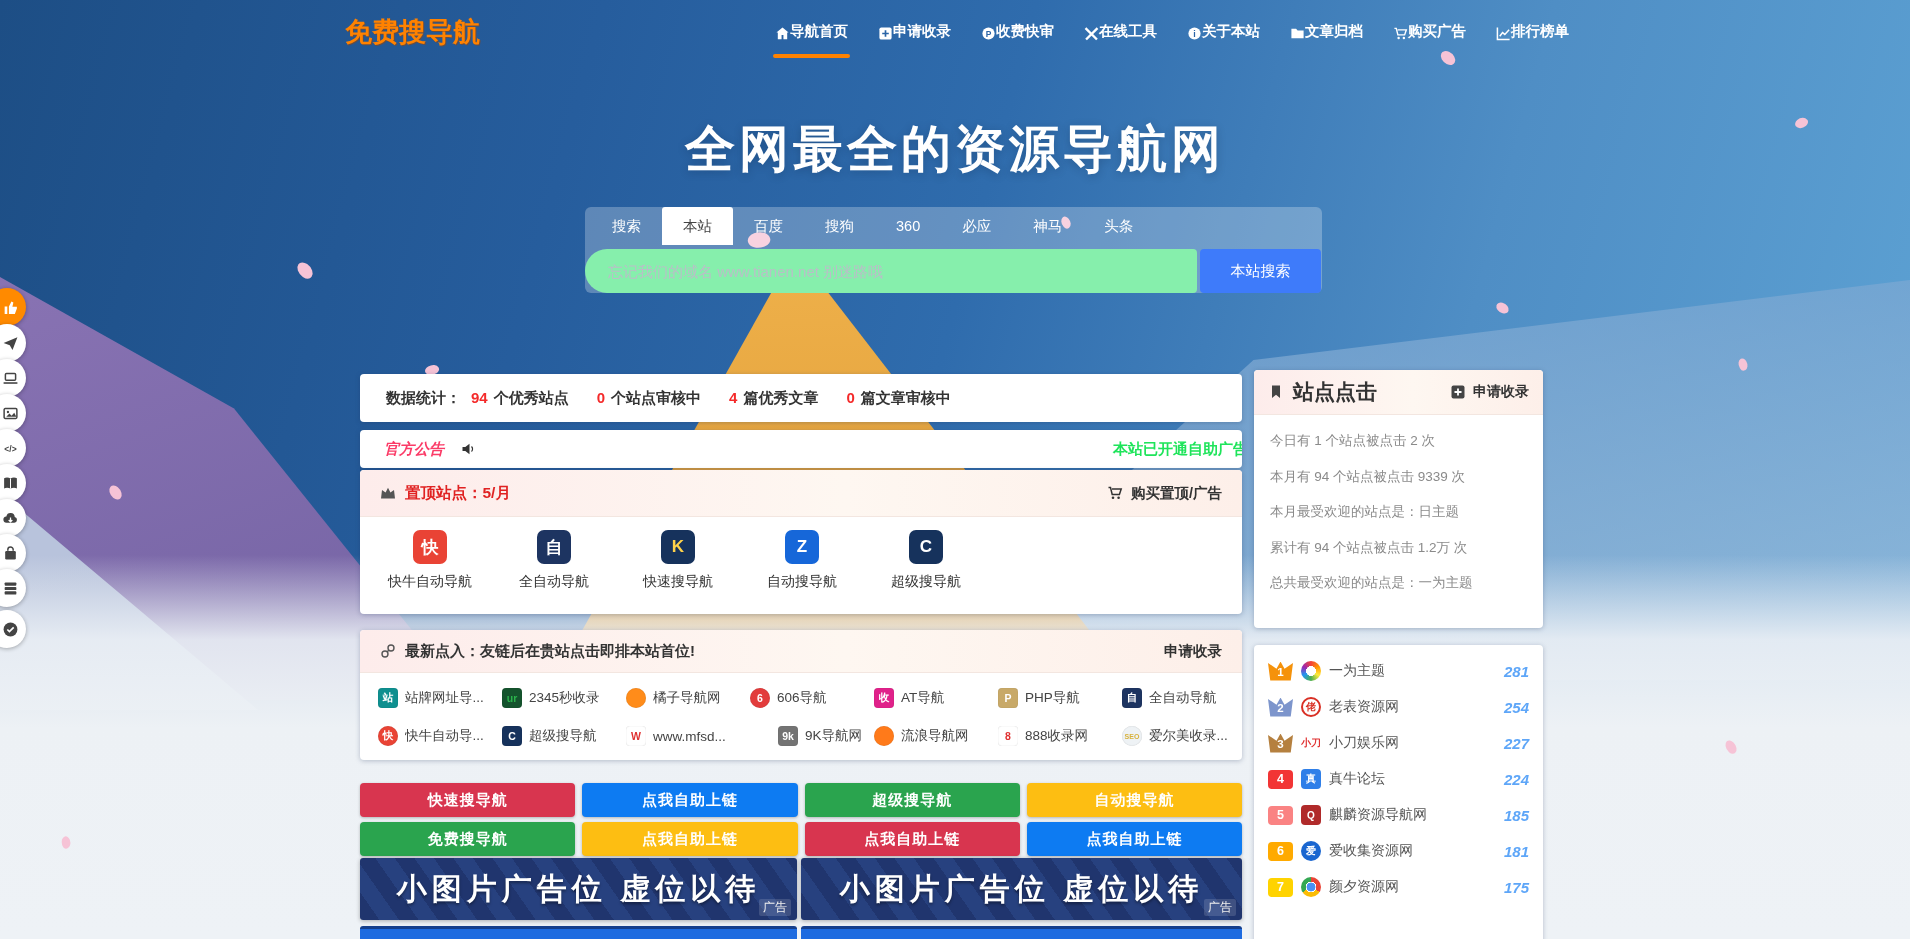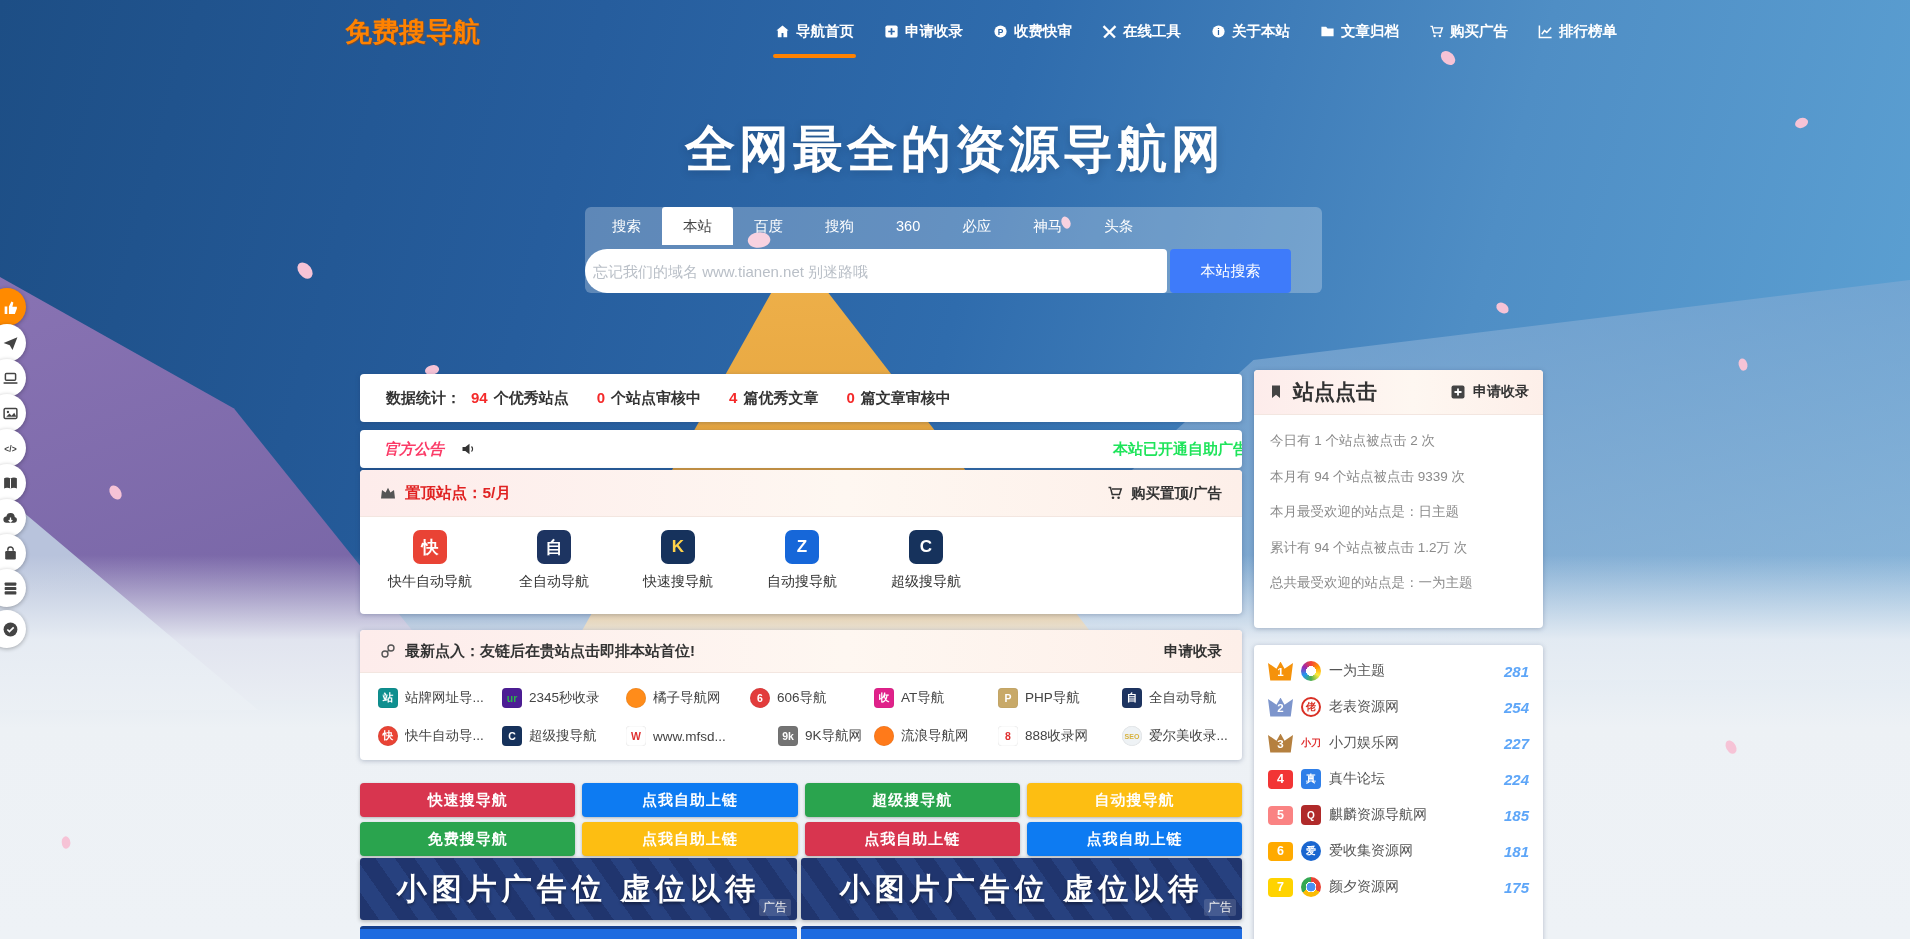--- a/index.html
+++ b/index.html
@@ -13,35 +13,35 @@
   .bg-orange{left:560px;top:250px;width:560px;height:420px;background:linear-gradient(180deg,#efb14b,#dd9a33);clip-path:polygon(42% 0,100% 100%,0 100%);}
   .bg-right{left:900px;top:280px;width:1010px;height:400px;opacity:.65;background:linear-gradient(180deg,#7fa9d3,#a9c4dd);clip-path:polygon(35% 20%,100% 0,100% 100%,0 100%);}
   .bg-left{left:0;top:420px;width:430px;height:290px;opacity:.85;background:#c2d2e4;clip-path:polygon(0 25%,60% 100%,0 100%);}
   .bg-mist{left:0;top:555px;width:1910px;height:384px;background:linear-gradient(180deg,rgba(234,239,245,0) 0%,rgba(234,239,245,.92) 22%,#edf1f5 45%,#eef2f6 100%);}
   .petal{position:absolute;background:#f6c3d6;border-radius:65% 100% 60% 100%;pointer-events:none;}
 
   
   .site-header{position:absolute;left:0;top:0;width:100%;height:62px;}
   .logo{position:absolute;left:345px;top:14px;font-size:27px;font-weight:800;color:#ff8200;text-shadow:1px 1px 0 rgba(160,70,0,.55);cursor:pointer;}
   .main-nav{position:absolute;left:775px;top:0;height:62px;display:flex;align-items:center;gap:30px;}
-  .nav-item{position:relative;display:flex;align-items:center;gap:6px;color:#fff;font-size:14.5px;font-weight:700;cursor:pointer;white-space:nowrap;}
+  .nav-item{position:relative;display:flex;align-items:flex-end;color:#fff;font-size:14.5px;font-weight:700;cursor:pointer;white-space:nowrap;}
   .nav-item svg{width:15px;height:15px;}
   .nav-item.active::after{content:"";position:absolute;left:-2px;right:-2px;bottom:-17px;height:4px;background:#ff8200;border-radius:2px;}
 
   
   .hero-title{position:absolute;left:0;top:116px;width:1910px;text-align:center;margin:0;font-size:50px;font-weight:800;color:#fff;letter-spacing:4px;text-shadow:0 2px 8px rgba(10,30,60,.25);}
 
   
   .search-panel{position:absolute;left:585px;top:207px;width:737px;height:86px;background:rgba(255,255,255,.26);border-radius:6px;}
   .search-tabs{height:38px;display:flex;align-items:stretch;padding-left:6px;}
   .stab{padding:0 21px;line-height:38px;font-size:14.5px;color:#fff;cursor:pointer;}
   .stab.lbl{cursor:default;}
   .stab.active{background:#fff;color:#444;border-radius:3px 3px 0 0;}
   .search-row{position:absolute;left:0;top:42px;width:737px;height:44px;display:flex;}
-  .search-input{width:566px;height:44px;border:none;outline:none;border-radius:22px 4px 4px 22px;padding:0 8px;font-size:15px;color:#333;background:#ffffff;}
+  .search-input{width:566px;height:44px;border:none;outline:none;border-radius:22px 4px 4px 22px;padding:0 23px;font-size:15px;color:#333;background:#86efac;}
   .search-input::placeholder{color:#b9bfc7;}
   .search-btn{width:121px;height:44px;margin-left:3px;background:#3e7bfa;color:#fff;font-size:15px;border:none;border-radius:4px;cursor:pointer;font-family:inherit;}
 
   
   .card{position:absolute;background:#fff;border-radius:4px;box-shadow:0 1px 5px rgba(30,50,90,.28);}
   .sec-head{display:flex;align-items:center;padding:0 20px;background:linear-gradient(90deg,#fdeceb,#fef7f1 55%,#fdefe9);border-radius:4px 4px 0 0;border-bottom:1px solid #f3e6e0;}
   .sec-head svg{width:16px;height:16px;}
 
   
   .stats-card{left:360px;top:374px;width:882px;height:48px;display:flex;align-items:center;padding-left:26px;box-sizing:border-box;font-size:15px;font-weight:700;color:#333;}
@@ -298,21 +298,21 @@
           <span>申请收录</span>
         </span>
     </div>
     <div class="lt-body">
       <div class="lt-row">
         <a class="lnk">
             <span class="lico" style="background: rgb(14, 143, 143); color: rgb(255, 255, 255);">站</span>
             <span class="lname">站牌网址导...</span>
           </a>
         <a class="lnk">
-            <span class="lico" style="background: #4c1d95; color: rgb(43, 178, 76);">ur</span>
+            <span class="lico" style="background: #14532d; color: rgb(43, 178, 76);">ur</span>
             <span class="lname">2345秒收录</span>
           </a>
         <a class="lnk">
             <span class="lico" data-shape="circle" style="background: rgb(255, 140, 26); color: rgb(255, 255, 255);"></span>
             <span class="lname">橘子导航网</span>
           </a>
         <a class="lnk">
             <span class="lico" data-shape="circle" style="background: rgb(226, 60, 60); color: rgb(255, 255, 255);">6</span>
             <span class="lname">606导航</span>
           </a>

